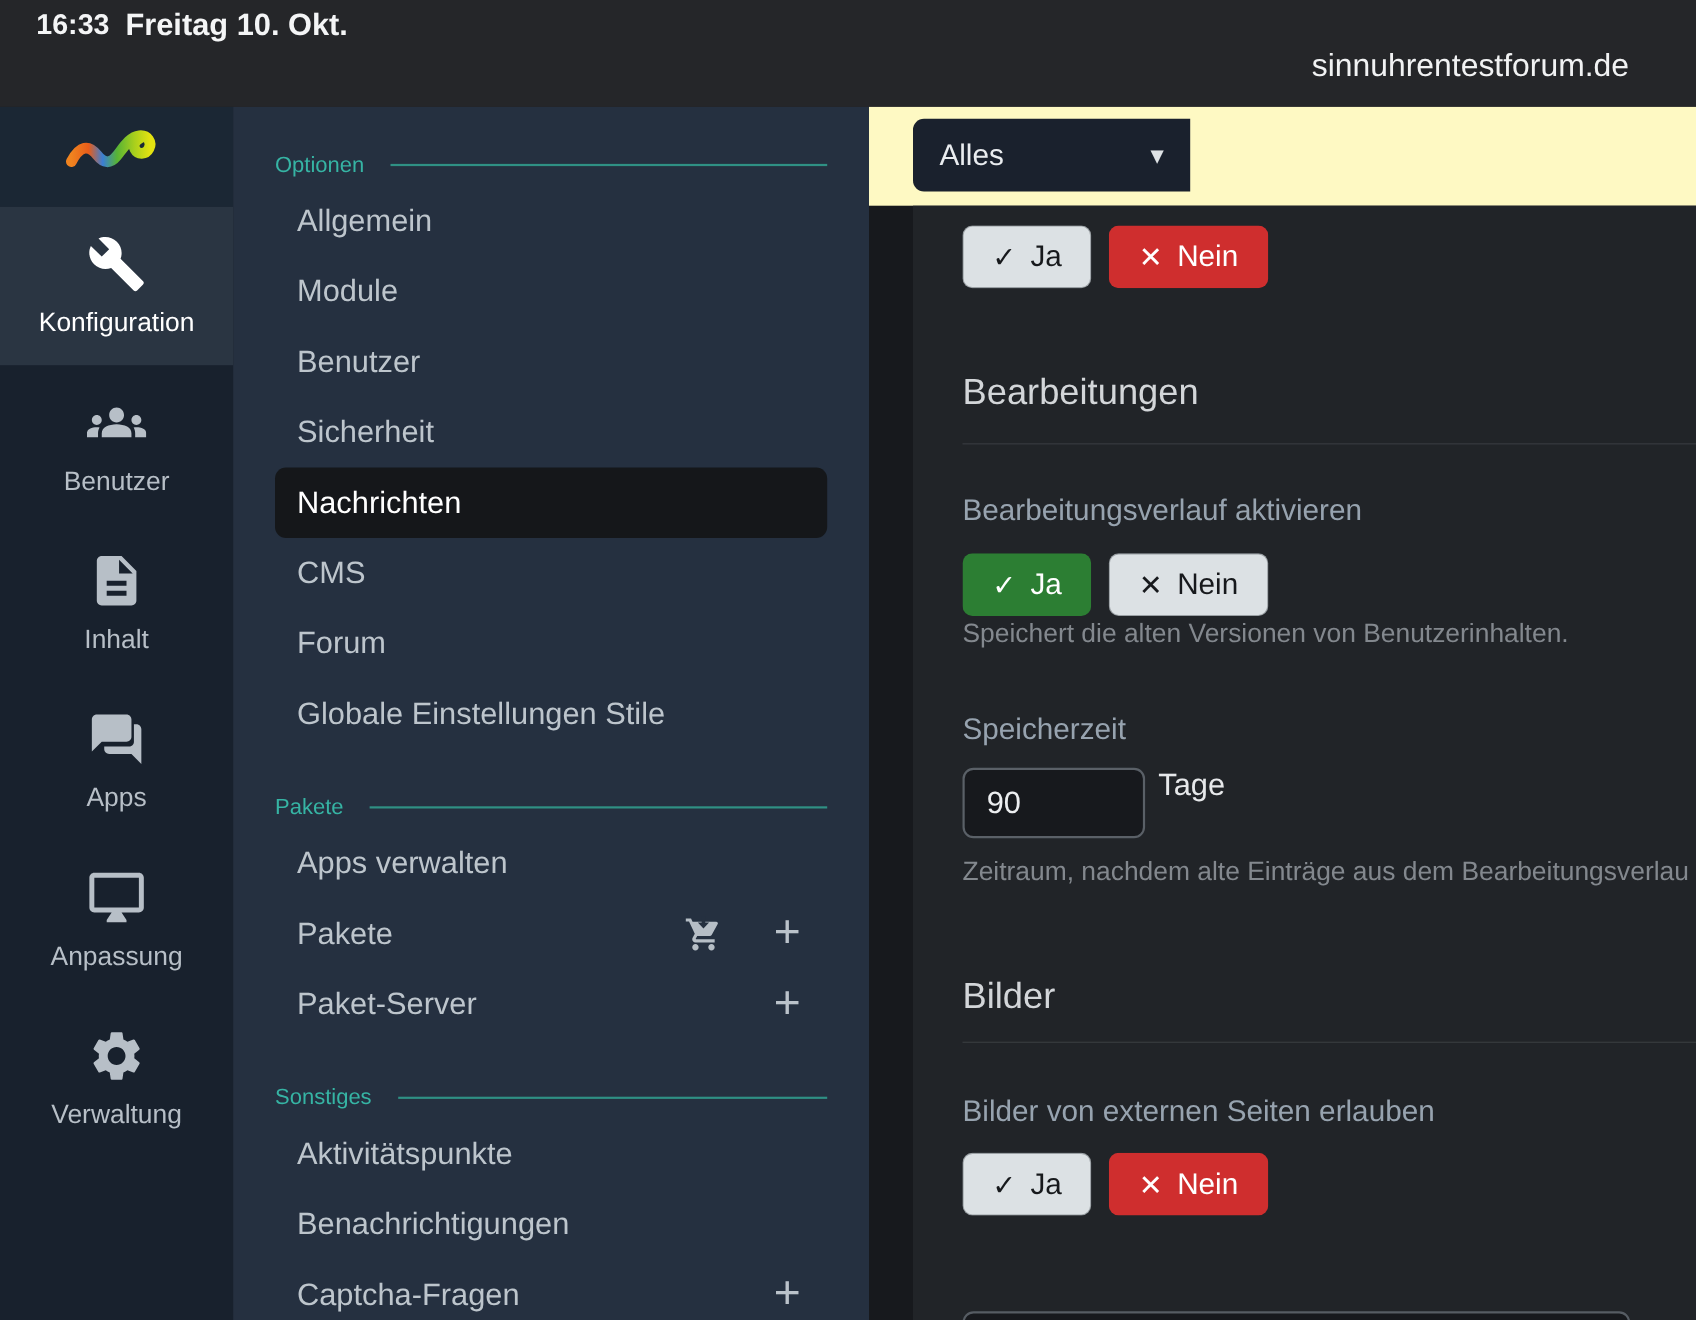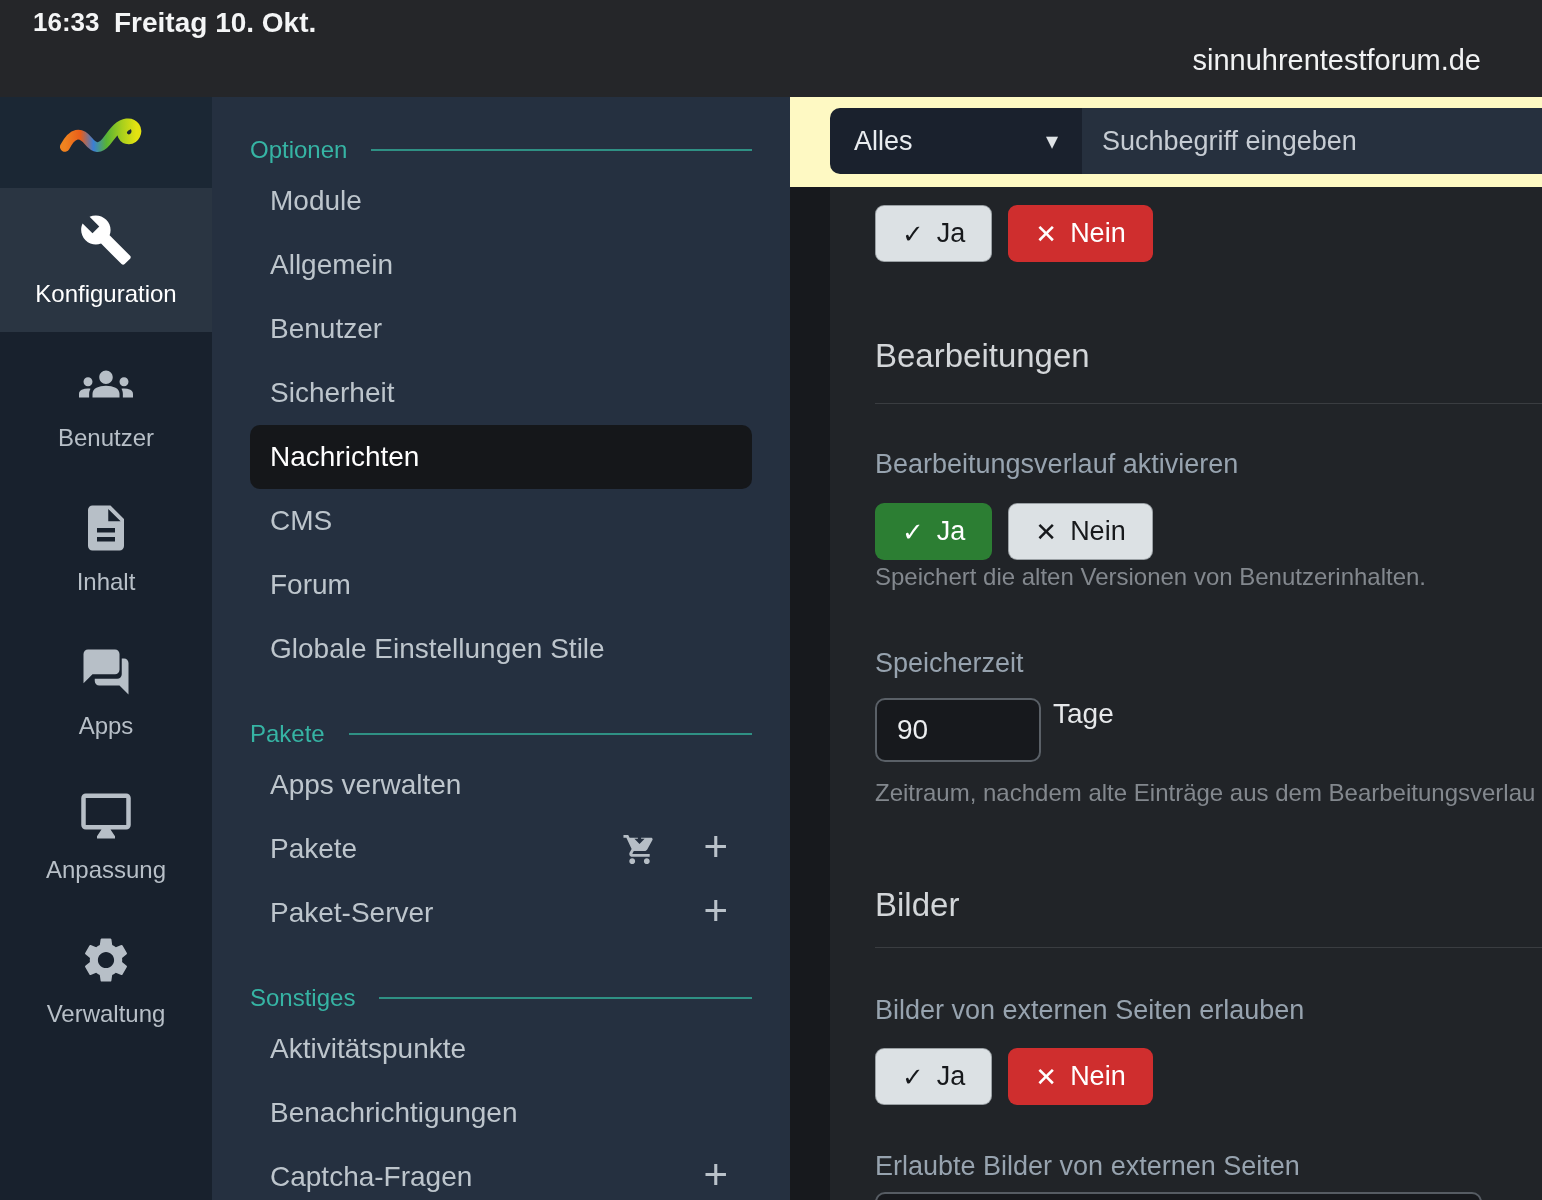--- a/index.html
+++ b/index.html
@@ -22,21 +22,21 @@
   .rail-item { height:144px; display:flex; flex-direction:column; align-items:center; justify-content:center;
                gap:13px; color:#b7bfc7; cursor:default; }
   .rail-item.active { background:#2a3542; color:#ffffff; }
   .rail-icon { width:54px; height:54px; }
   .rail-icon svg { width:54px; height:54px; display:block; fill:currentColor; }
   .rail-label { font-size:24px; }
 
   
   .subnav { width:578px; flex:none; background:#253040; padding:0 38px; overflow:hidden; }
   .sn-header { display:flex; align-items:center; gap:24px; height:30px; margin:38px 0 4px 0; }
-  .sn-title  { color:#36b4a4; font-size:24px; flex:none; }
+  .sn-title  { color:#36b4a4; font-size:20px; flex:none; }
   .sn-line   { flex:1; height:2px; background:#2f9084; }
   .sn-item   { height:64px; display:flex; align-items:center; padding:0 24px 0 20px;
                color:#bdc5cc; font-size:28px; border-radius:10px; }
   .sn-item.active { background:#15171a; color:#ffffff; }
   .sn-icons  { margin-left:auto; display:flex; align-items:center; gap:46px; }
   .sn-cart svg { width:35px; height:35px; display:block; fill:#b6bec6; }
   .sn-plus   { font-size:42px; font-weight:400; color:#bac2ca; line-height:1; margin-top:-4px; }
 
   
   .main { flex:1; display:flex; flex-direction:column; min-width:0; }
@@ -159,24 +159,24 @@
         <span class="rail-label">Verwaltung</span>
       </div>
     </nav>
 
     <nav class="subnav">
       <div class="sn-header">
         <span class="sn-title">Optionen</span>
         <span class="sn-line"></span>
       </div>
       <div class="sn-item">
+          <span>Allgemein</span>
+        </div>
+      <div class="sn-item">
           <span>Module</span>
-        </div>
-      <div class="sn-item">
-          <span>Allgemein</span>
         </div>
       <div class="sn-item">
           <span>Benutzer</span>
         </div>
       <div class="sn-item">
           <span>Sicherheit</span>
         </div>
       <div class="sn-item active">
           <span>Nachrichten</span>
         </div>
@@ -234,23 +234,20 @@
       </div>
     </nav>
 
     <main class="main">
       <div class="searchrow">
         <div class="searchbox">
           <div class="dropdown">
             <span>Alles</span>
             <span class="chev">▾</span>
           </div>
-          <div class="sfield">
-            <input type="text" placeholder="Suchbegriff eingeben" style="">
-          </div>
         </div>
       </div>
 
       <div class="contentwrap">
         <div class="gutter"></div>
         <section class="content">
 
           <div class="btnrow" style="top:18px">
             <button class="btn light">
               <span class="glyph">✓</span>
@@ -293,21 +290,20 @@
             <button class="btn light">
               <span class="glyph">✓</span>
               <span>Ja</span>
             </button>
             <button class="btn red">
               <span class="glyph">✕</span>
               <span>Nein</span>
             </button>
           </div>
 
-          <div class="flabel" style="top:964px">Erlaubte Bilder von externen Seiten</div>
           <div class="textarea-stub" style="top:1005px"></div>
 
         </section>
       </div>
     </main>
 
   </div>
 </div>
 
 </body></html>

